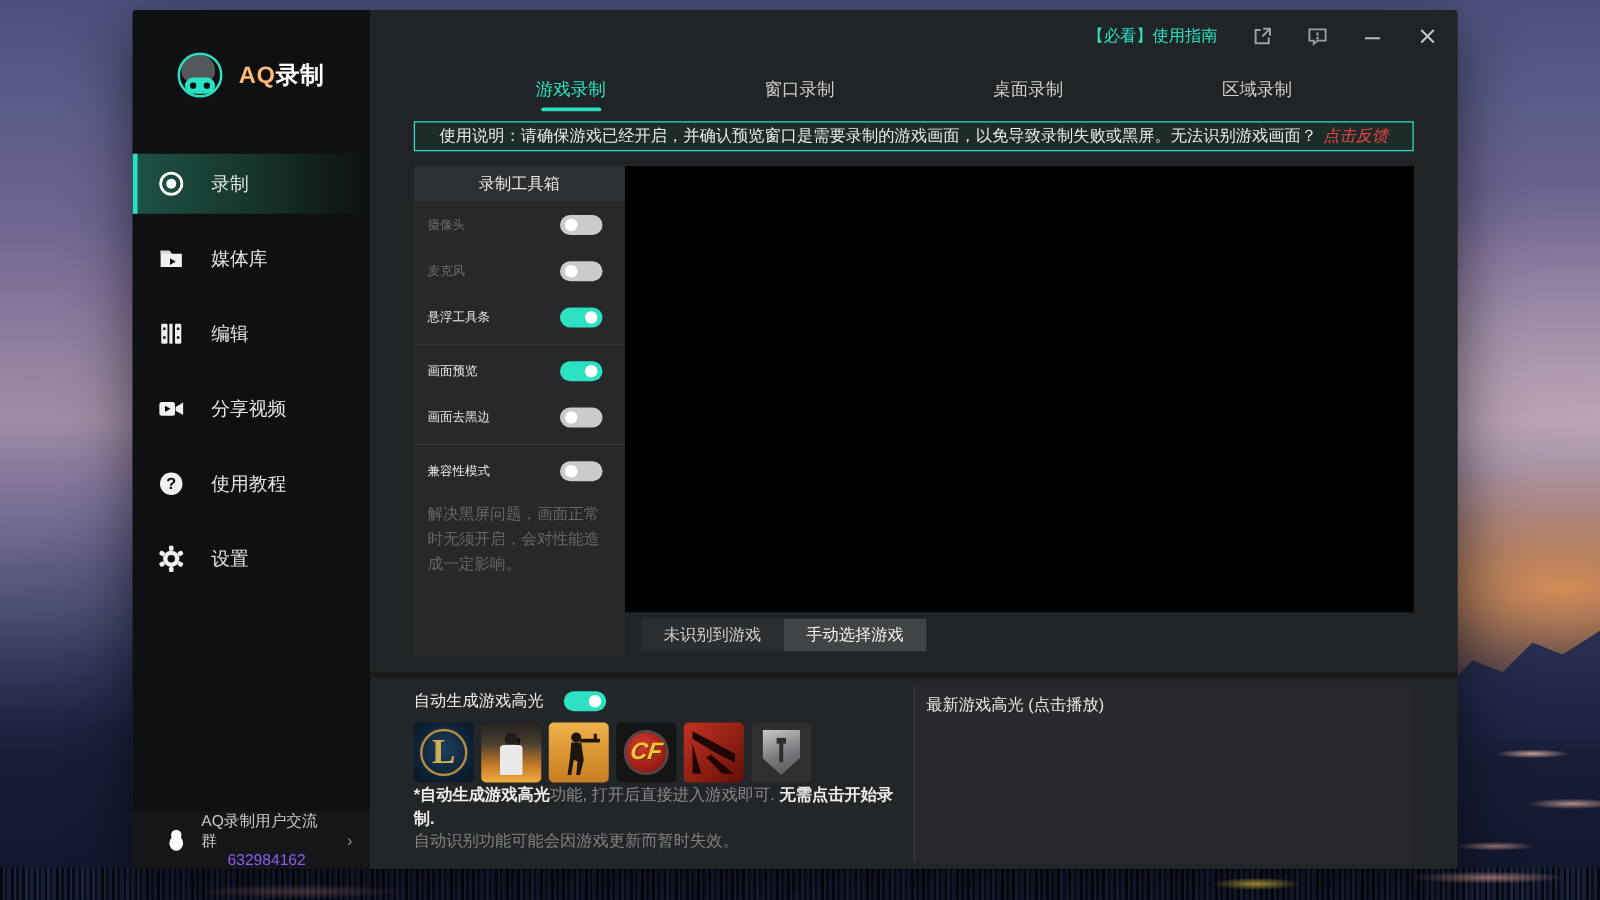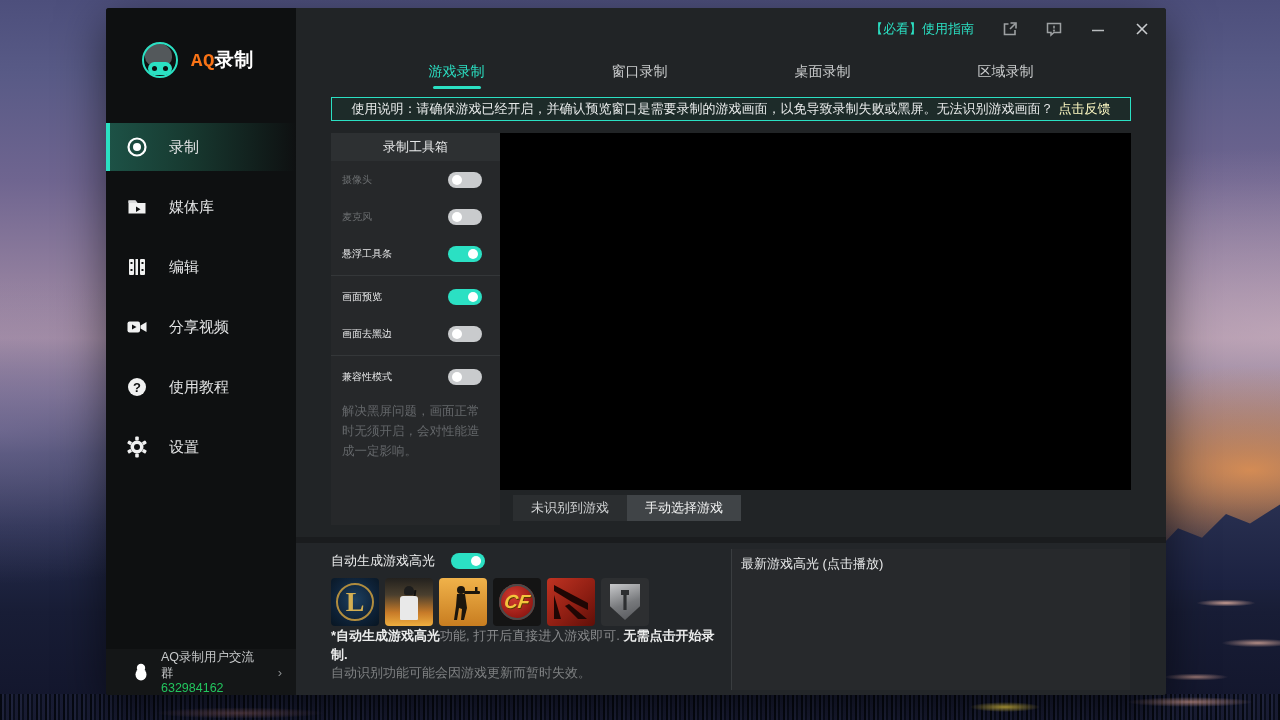--- a/index.html
+++ b/index.html
@@ -36,47 +36,47 @@
   
   .sidebar { width:190px; flex-shrink:0; background:#0e1011; display:flex; flex-direction:column; position:relative; }
   .logo { height:104px; display:flex; align-items:center; padding-left:34px; gap:11px; }
   .logo-icon { width:40px; height:40px; position:relative; flex-shrink:0; }
   .logo-ring { position:absolute; inset:2px; border:2px solid #2be0c3; border-radius:50%; }
   .logo-head { position:absolute; top:3px; left:5px; width:27px; height:23px; background:#53585b; border-radius:60% 75% 48% 52%; }
   .logo-pad { position:absolute; bottom:5px; left:8px; width:24px; height:13px; background:#2be0c3; border-radius:7px; }
   .logo-pad::before, .logo-pad::after { content:""; position:absolute; top:4px; width:5px; height:5px; border-radius:50%; background:#0e1011; }
   .logo-pad::before { left:4px; } .logo-pad::after { right:4px; }
   .logo-text { font-size:19px; font-weight:bold; color:#fff; letter-spacing:.5px; }
-  .logo-text .accent { color:#f97316;font-family:Liberation Mono, monospace; }
+  .logo-text .accent { color:#fdba74; }
   .menu { margin-top:11px; }
   .menu-item { height:48px; margin-bottom:12px; display:flex; align-items:center; padding-left:20px; gap:21px;
     color:#e4e5e6; font-size:15px; cursor:pointer; position:relative; }
   .menu-item.active { background:linear-gradient(90deg,#1d5347 0%, #17382f 45%, rgba(20,40,36,0) 100%); }
   .menu-item.active::before { content:""; position:absolute; left:0; top:0; bottom:0; width:4px; background:#2be0c3; }
   .mi-icon { width:22px; height:22px; flex-shrink:0; display:flex; align-items:center; justify-content:center; }
   .qq-group { position:absolute; left:0; right:0; bottom:0; height:46px; display:flex; align-items:center;
     padding:0 14px 0 27px; gap:12px; background:#141617; }
   .qq-lines { flex:1; }
   .qq-line1 { font-size:12.5px; color:#c7c9ca; line-height:16px; }
-  .qq-line2 { font-size:12.5px; color:#22c55e; line-height:15px; }
+  .qq-line2 { font-size:12.5px; color:#8b5cf6; line-height:15px;text-align:center; }
   .qq-chevron { color:#8a8d8f; font-size:13px; }
 
   
   .main { flex:1; display:flex; flex-direction:column; background:#212426; }
   .titlebar { height:42px; display:flex; align-items:center; justify-content:flex-end; gap:27px; padding-right:16px;font-family:Liberation Serif, serif; }
   .guide-link { color:#2be0c3; font-size:13px; cursor:pointer; }
   .tb-icon { width:17px; height:17px; display:flex; align-items:center; justify-content:center; cursor:pointer; }
   .tabs { height:44px; display:flex; justify-content:center; align-items:stretch; gap:127px; }
   .tab { font-size:14px; color:#cbcdce; display:flex; align-items:center; position:relative; cursor:pointer; }
   .tab.active { color:#2be0c3; }
   .tab.active::after { content:""; position:absolute; bottom:5px; left:50%; transform:translateX(-50%);
     width:48px; height:3px; background:#2be0c3; border-radius:2px; }
   .notice { margin:3px 35px 0; height:24px; border:1px solid #2be0c3; background:#1d2b29;
     display:flex; align-items:center; justify-content:center; font-size:13px; color:#e8eaea; gap:5px; }
-  .notice-link { color:#fef9c3; cursor:pointer; }
+  .notice-link { color:#ef4444; cursor:pointer;font-style:italic; }
 
   .content-row { display:flex; margin:12px 35px 0; height:392px; }
   .toolbox { width:169px; flex-shrink:0; background:#26282a; display:flex; flex-direction:column; }
   .toolbox-header { height:28px; background:#2d3032; display:flex; align-items:center; justify-content:center;
     font-size:13px; color:#e6e7e8; }
   .trow { height:37px; display:flex; align-items:center; justify-content:space-between; padding:0 18px 0 11px; }
   .trow:first-of-type { margin-top:5px; }
   .tlabel { font-size:10px; color:#e9eaeb; }
   .tlabel.dim { color:#6b6e70; }
   .tdivider { height:1px; background:#343739; margin:3px 0 2px; }

